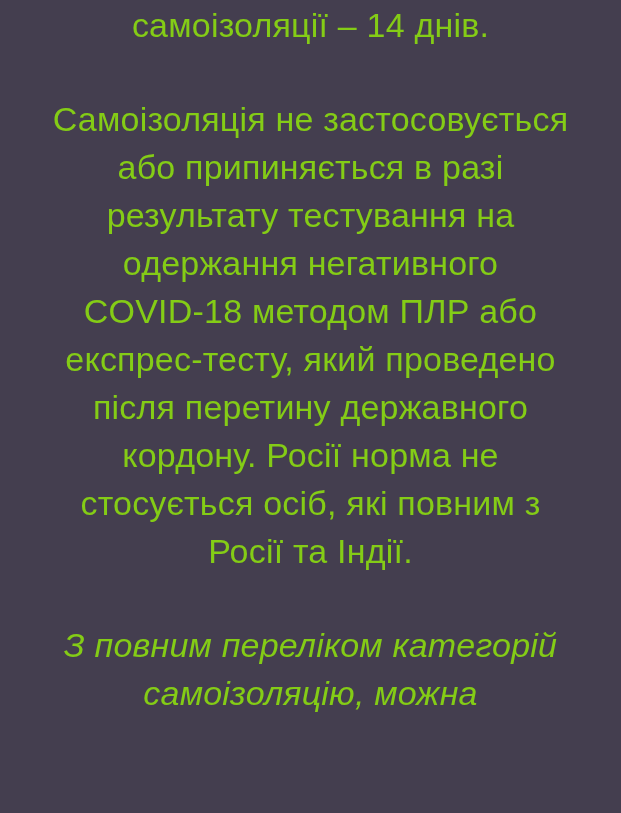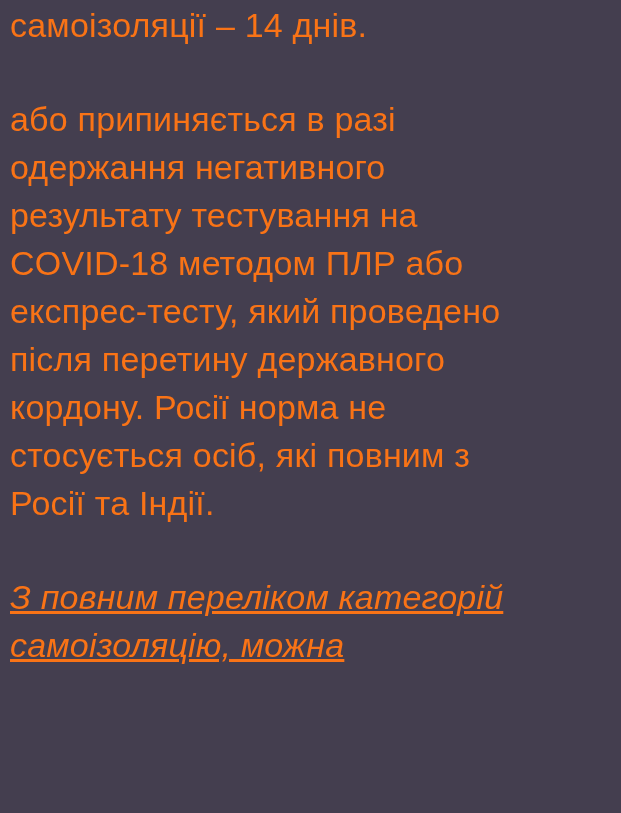--- a/index.html
+++ b/index.html
@@ -18,47 +18,47 @@
     color: #f0eef3;
     font-size: 34px;
     line-height: 48px;
     letter-spacing: 0.2px;
   }
   .para {
     margin: 0 0 46px 0;
   }
   .para:last-child {
     margin-bottom: 16px;
-    text-decoration: underline;
   }
   .para.italic {
     font-style: italic;
   }
   .line {
     white-space: nowrap;
   }
   .point-icon {
     display: inline-block;
     width: 37px;
     height: 28px;
     vertical-align: -4px;
     margin-left: 9px;
   }
 </style>
 </head>
 <body style="background: rgb(68, 62, 79);">
 
-<div class="message" id="message-body" style="color: #f97316;">
+<div class="message" id="message-body" style="color: #84cc16; text-align: center;">
     <div class="para">
       <div class="line"><span>самоізоляції – 14 днів.</span></div>
     </div>
     <div class="para">
+      <div class="line"><span>Самоізоляція не застосовується</span></div>
       <div class="line"><span>або припиняється в разі</span></div>
+      <div class="line"><span>результату тестування на</span></div>
       <div class="line"><span>одержання негативного</span></div>
-      <div class="line"><span>результату тестування на</span></div>
       <div class="line"><span>COVID-18 методом ПЛР або</span></div>
       <div class="line"><span>експрес-тесту, який проведено</span></div>
       <div class="line"><span>після перетину державного</span></div>
       <div class="line"><span>кордону. Росії норма не</span></div>
       <div class="line"><span>стосується осіб, які повним з</span></div>
       <div class="line"><span>Росії та Індії.</span></div>
     </div>
     <div class="para italic">
       <div class="line"><span>З повним переліком категорій</span></div>
       <div class="line"><span>самоізоляцію, можна</span></div>

